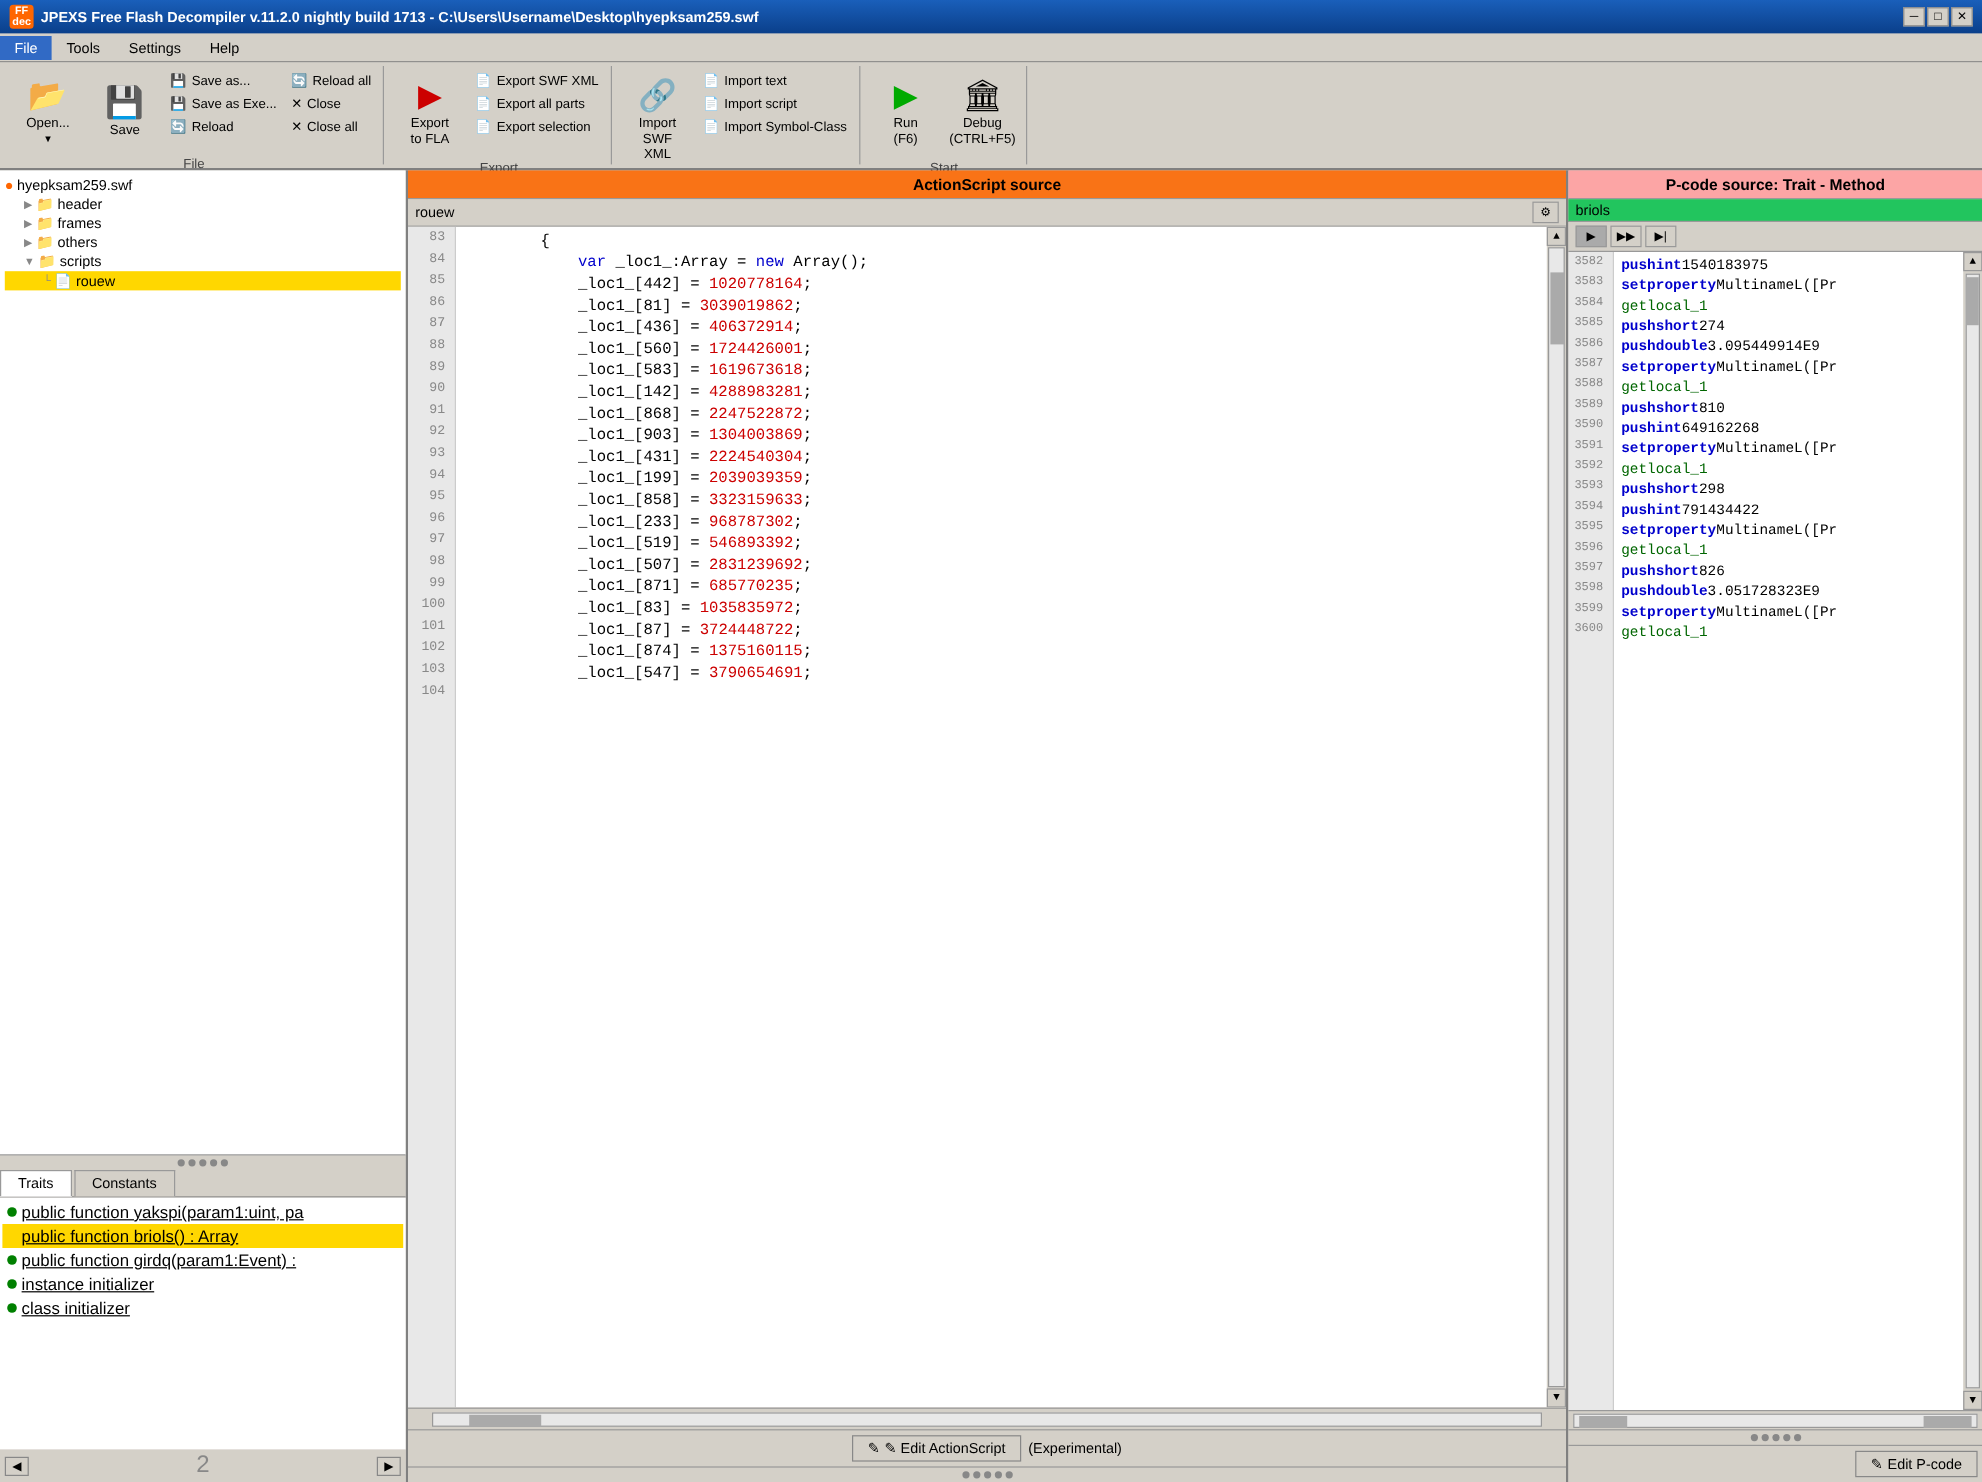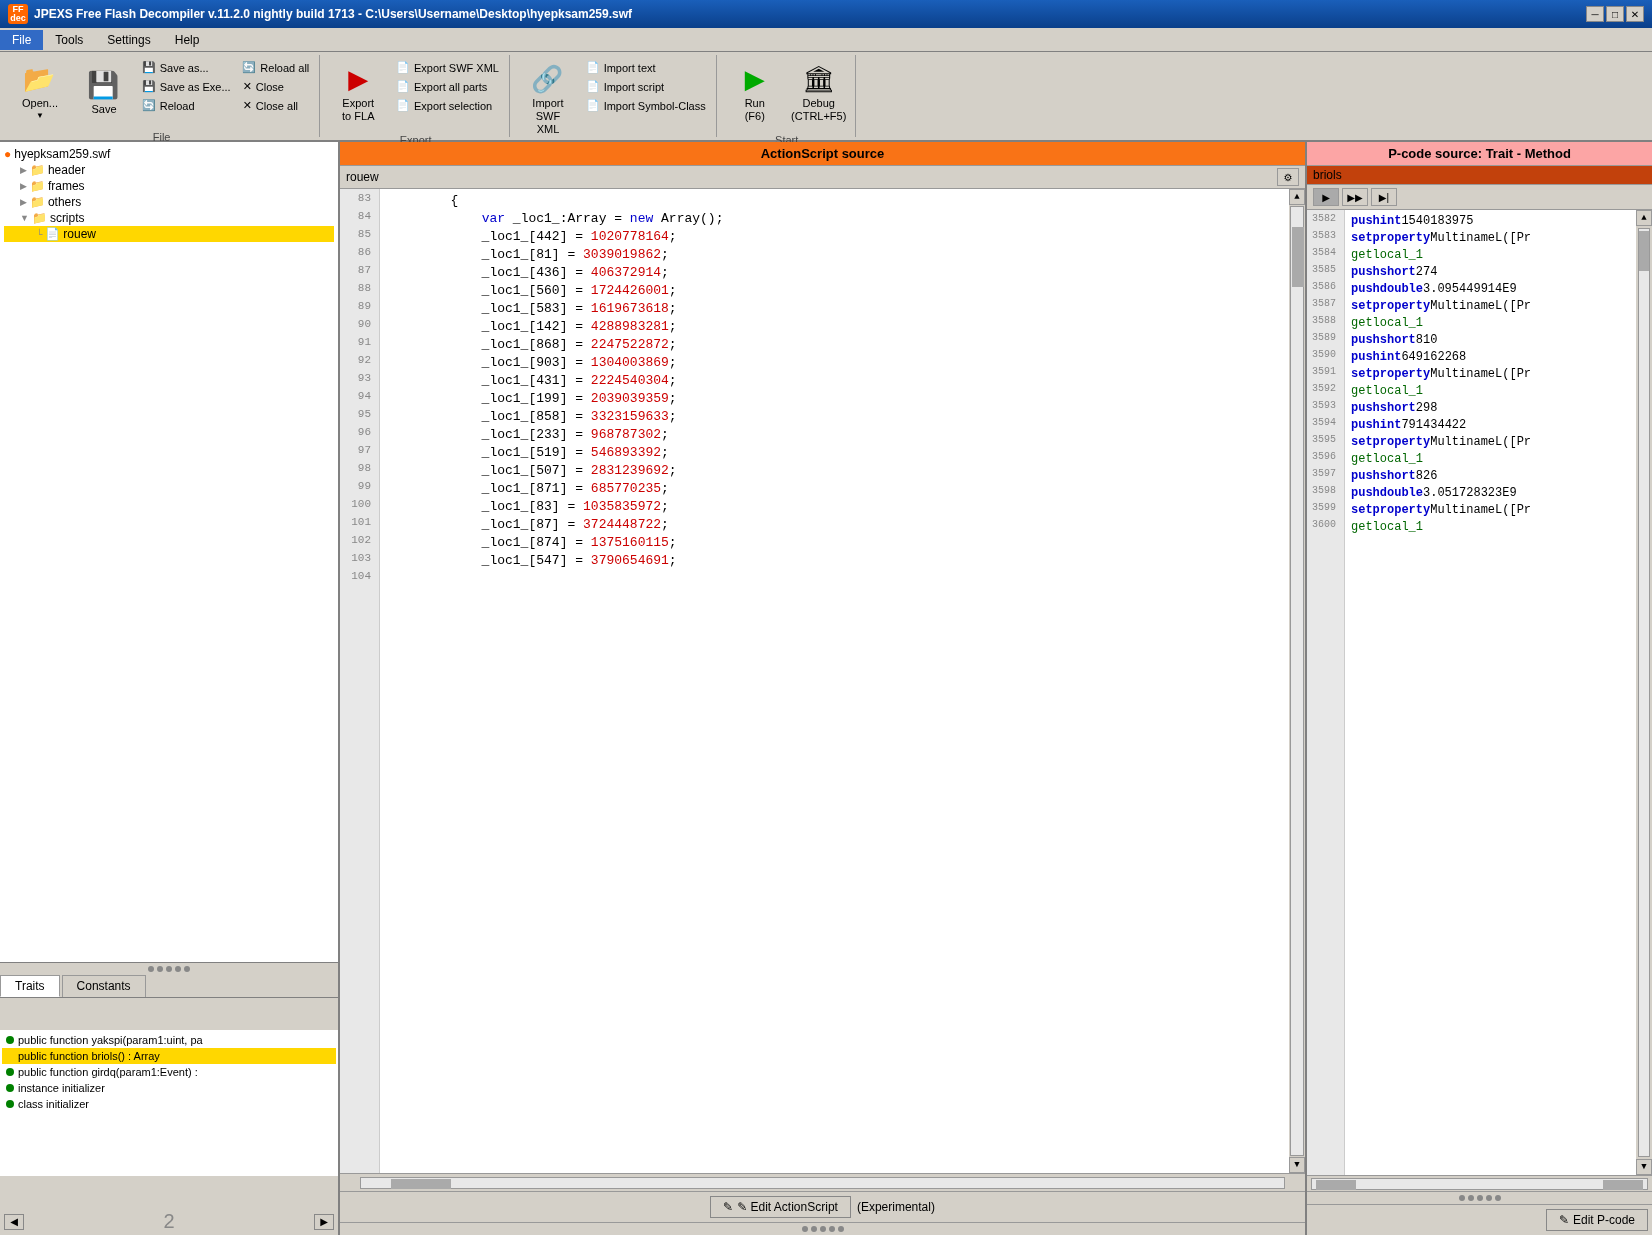--- a/index.html
+++ b/index.html
@@ -38,26 +38,26 @@
     .tree-item { display: flex; align-items: center; gap: 3px; padding: 1px 0; cursor: pointer; font-size: 12px; }
     .tree-item.selected { background: #ffd700; }
     .tree-indent-1 { padding-left: 16px; }
     .tree-indent-2 { padding-left: 32px; }
     .folder-icon { color: #ffa500; }
     .file-icon { color: #4444ff; }
     .scroll-dots { display: flex; justify-content: center; gap: 3px; padding: 3px; background: #d4d0c8; }
     .scroll-dot { width: 6px; height: 6px; background: #888; border-radius: 50%; }
     
     
-    #traits-panel { height: 260px; background: #d4d0c8; display: flex; flex-direction: column; gap: 32px; }
+    #traits-panel { height: 260px; background: #d4d0c8; display: flex; flex-direction: column; }
     .traits-tabs { display: flex; border-bottom: 1px solid #808080; }
     .traits-tab { padding: 3px 14px; font-size: 12px; cursor: pointer; border: 1px solid #999; border-bottom: none; background: #d4d0c8; margin-right: 2px; }
     .traits-tab.active { background: white; border-bottom: 1px solid white; }
     .traits-list { background: white; flex: 1; overflow: auto; padding: 2px; }
-    .trait-item { display: flex; align-items: center; gap: 4px; padding: 2px 4px; cursor: pointer; font-size: 11px; }
+    .trait-item { display: flex; align-items: center; gap: 4px; padding: 2px 4px; cursor: pointer; font-size: 14px; text-decoration: underline; }
     .trait-item.selected { background: #ffd700; }
     .trait-dot { width: 8px; height: 8px; border-radius: 50%; background: #008000; flex-shrink: 0; }
     .trait-dot.yellow { background: #ffd700; }
     .left-scrollbar { display: flex; justify-content: space-between; align-items: center; padding: 2px 4px; background: #d4d0c8; }
     
     
     #as-panel { flex: 1; display: flex; flex-direction: column; border-right: 2px solid #808080; min-width: 0; }
     #as-header { background: #f97316; text-align: center; padding: 4px; border-bottom: 1px solid #999; font-size: 13px; font-weight: bold; }
     #as-breadcrumb { background: #d4d0c8; padding: 2px 6px; font-size: 12px; display: flex; align-items: center; justify-content: space-between; border-bottom: 1px solid #999; }
     .breadcrumb-tools { display: flex; gap: 3px; }
@@ -66,21 +66,21 @@
     .line-numbers { width: 40px; background: #e8e8e8; border-right: 1px solid #ccc; text-align: right; padding-right: 4px; color: #888; font-size: 11px; flex-shrink: 0; user-select: none; }
     .line-num { height: 18px; display: flex; align-items: center; justify-content: flex-end; padding-right: 4px; }
     .code-content { flex: 1; padding: 2px 8px; overflow: auto; }
     .code-line { height: 18px; display: flex; align-items: center; white-space: pre; }
     .code-toolbar { display: flex; justify-content: center; padding: 4px; background: #d4d0c8; gap: 6px; align-items: center; border-top: 1px solid #999; }
     .edit-btn { padding: 3px 12px; background: #d4d0c8; border: 1px solid #888; cursor: pointer; font-size: 12px; display: flex; align-items: center; gap: 4px; }
     
     
     #right-panel { width: 345px; display: flex; flex-direction: column; }
     #pcode-header { background: #fca5a5; text-align: center; padding: 4px; border-bottom: 1px solid #999; font-size: 13px; font-weight: bold; }
-    #pcode-breadcrumb { background: #c2410c; padding: 2px 6px; font-size: 12px; border-bottom: 1px solid #999; }
+    #pcode-breadcrumb { background: #22c55e; padding: 2px 6px; font-size: 12px; border-bottom: 1px solid #999; }
     #pcode-toolbar { display: flex; gap: 3px; padding: 3px 6px; background: #d4d0c8; border-bottom: 1px solid #999; }
     #pcode-code { flex: 1; background: white; overflow: auto; font-family: 'Courier New', monospace; font-size: 12px; display: flex; }
     .pcode-lines { width: 38px; background: #e8e8e8; border-right: 1px solid #ccc; text-align: right; padding-right: 4px; color: #888; font-size: 10px; flex-shrink: 0; }
     .pcode-line-num { height: 17px; display: flex; align-items: center; justify-content: flex-end; padding-right: 4px; }
     .pcode-content { flex: 1; padding: 2px 6px; overflow: hidden; }
     .pcode-line { height: 17px; display: flex; align-items: center; white-space: nowrap; overflow: hidden; }
     .pcode-kw { color: #0000cc; font-weight: bold; }
     .pcode-fn { color: #006600; }
     .pcode-scrollbar-v { width: 16px; background: #d4d0c8; display: flex; flex-direction: column; align-items: center; }
     .vscroll-track { flex: 1; background: #e8e8e8; width: 12px; border: 1px solid #999; margin: 2px; }

